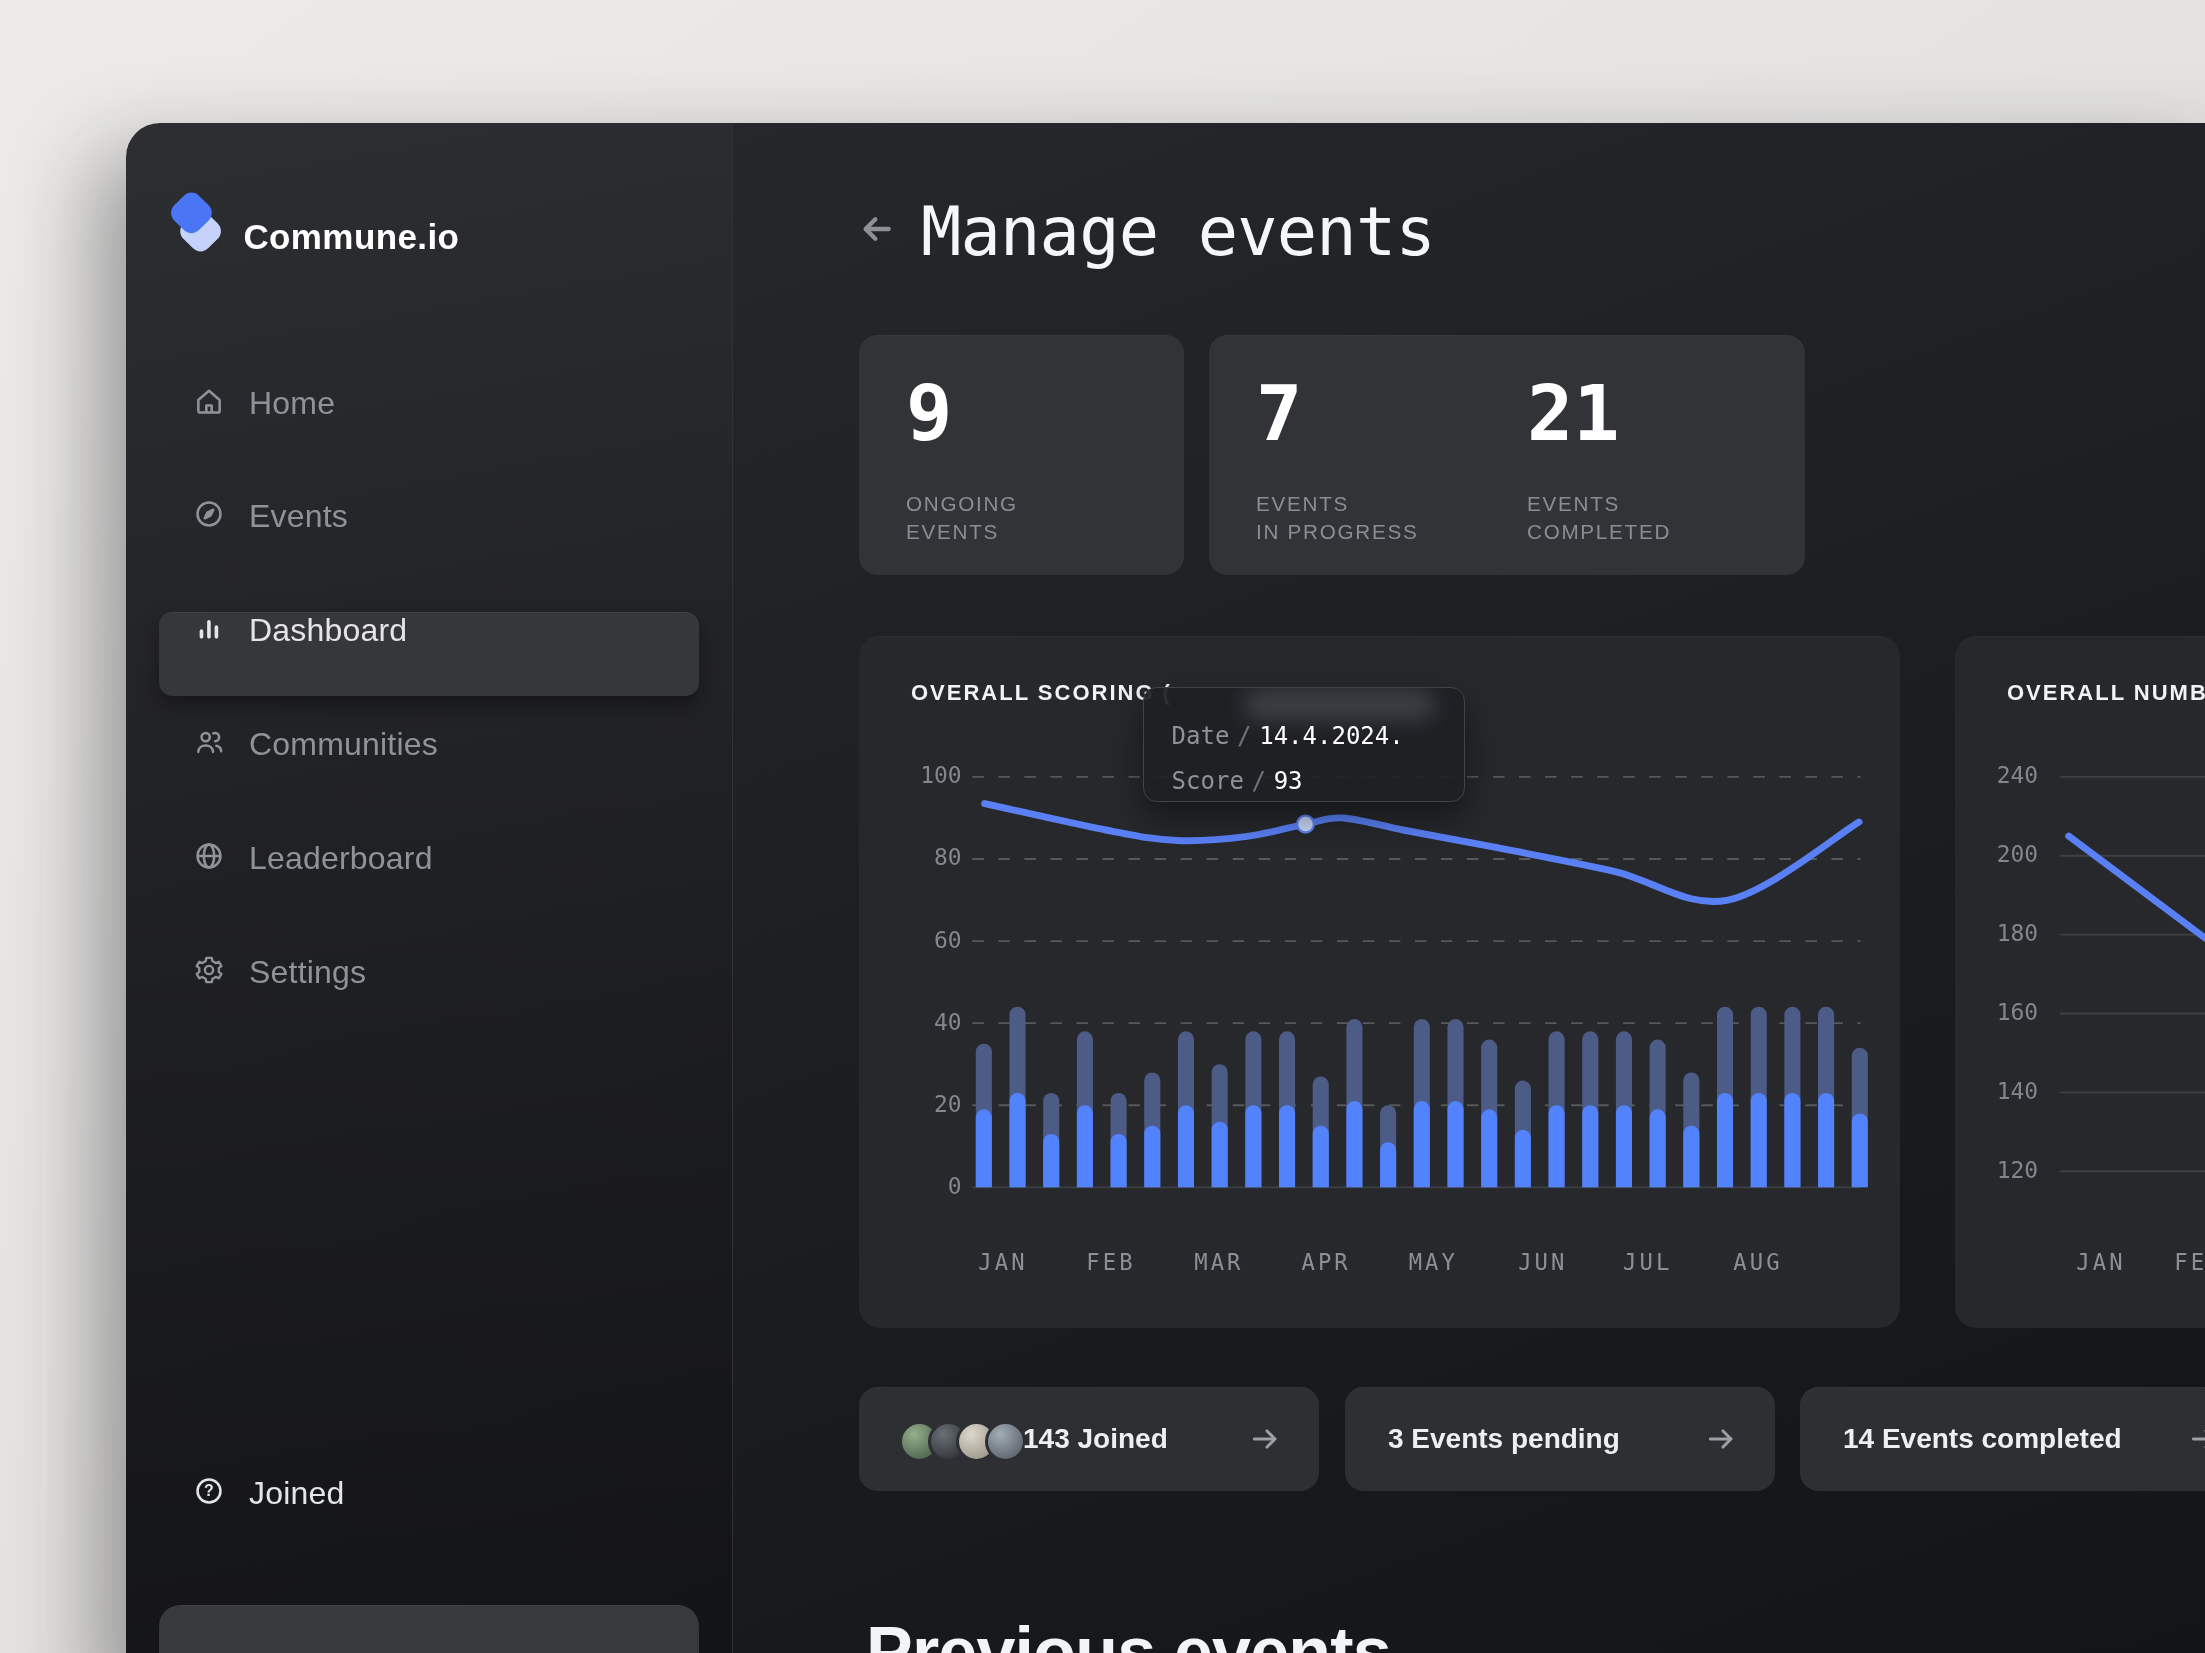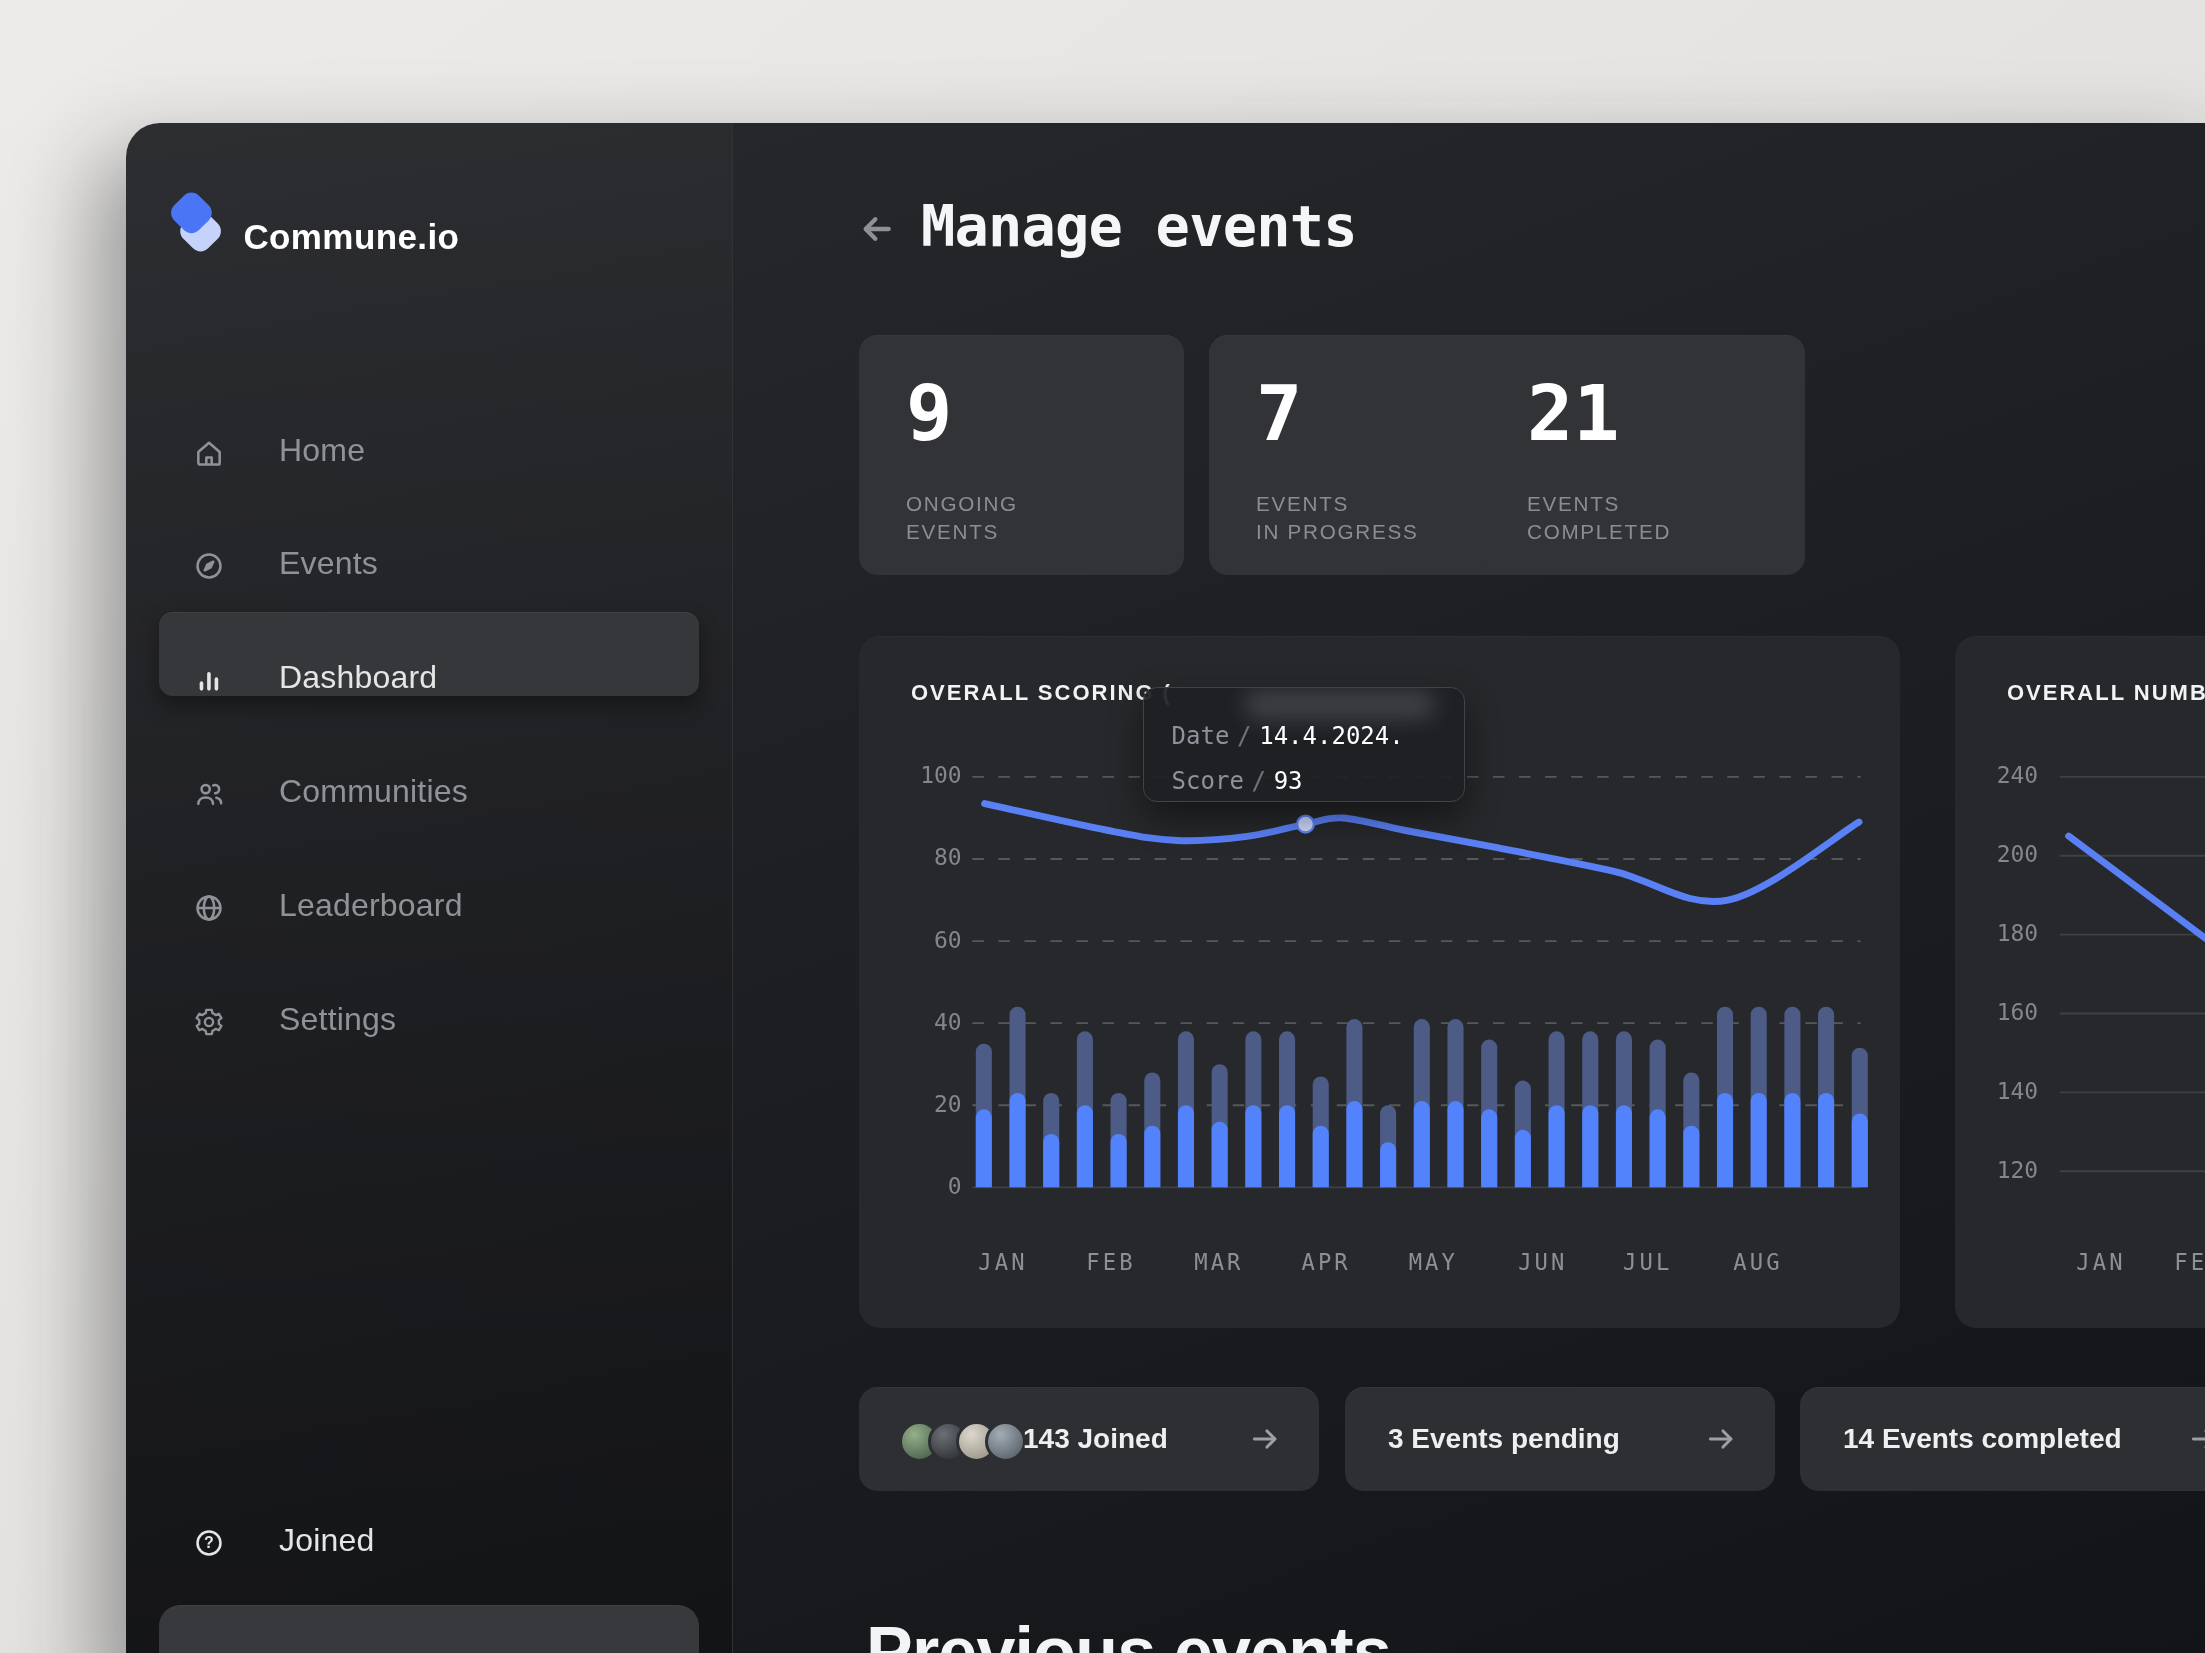--- a/index.html
+++ b/index.html
@@ -9,36 +9,36 @@
   .window{position:absolute;left:126px;top:123px;width:2110px;height:1562px;
           background:linear-gradient(160deg,#28292c 0%,#1d1e21 50%,#131417 100%);
           border-radius:34px 0 0 0;box-shadow:-31px 31px 84px rgba(25,25,30,.38);}
   
   .sidebar{position:absolute;left:0;top:0;width:606px;height:100%;
            border-right:1.5px solid #303236;
            background:linear-gradient(180deg,rgba(255,255,255,.025),rgba(0,0,0,.22));
            border-radius:34px 0 0 0;}
   .logo{position:absolute;left:44px;top:64px;display:flex;align-items:flex-end;gap:21.4px;}
   .logo-text{font-size:35px;font-weight:700;color:#ffffff;letter-spacing:0.4px;}
-  .nav-item{position:absolute;left:33px;width:540px;height:84px;display:flex;align-items:flex-end;
-            gap:54px;padding-left:34px;box-sizing:border-box;border-radius:13.8px;
+  .nav-item{position:absolute;left:33px;width:540px;height:84px;display:flex;align-items:flex-start;
+            gap:24px;padding-left:34px;box-sizing:border-box;border-radius:13.8px;
             color:#8f9399;cursor:pointer;}
   .nav-item .nav-label{font-size:32px;font-weight:500;letter-spacing:0.2px;}
   .nav-item svg{width:32px;height:32px;flex:0 0 32px;}
   .nav-item.active{background:#35373b;color:#e5e5e5;
             box-shadow:0 9.2px 20px rgba(0,0,0,.35), inset 0 0.8px 0 rgba(255,255,255,.07);}
   .nav-item.support{color:#e3e5e8;}
   .profile-card{position:absolute;left:33px;top:1482px;width:540px;height:145px;
             background:#37393d;border-radius:21.4px;cursor:pointer;
             box-shadow:inset 0 0.8px 0 rgba(255,255,255,.06);}
   
   .back-btn{position:absolute;left:726px;top:81px;width:49px;height:49px;cursor:pointer;
             display:flex;align-items:center;justify-content:center;color:#8d9196;}
   .page-title{position:absolute;left:795px;top:70px;margin:0;
-            font-family:"DejaVu Sans Mono",monospace;font-size:57px;font-weight:700;
+            font-family:"DejaVu Sans Mono",monospace;font-size:67px;font-weight:400;
             color:#f5f6f7;letter-spacing:-0.8px;}
   
   .stat-card{position:absolute;top:212px;width:325px;height:240px;background:#313337;
              border-radius:18.4px;box-shadow:inset 0 0.8px 0 rgba(255,255,255,.04);}
   .stat-value{position:absolute;left:47px;top:34px;font-family:"DejaVu Sans Mono",monospace;
              font-size:77px;font-weight:700;color:#ffffff;}
   .stat-label{position:absolute;left:47px;top:155px;font-size:20.7px;font-weight:500;
              color:#8a8e94;letter-spacing:1.7px;line-height:27.6px;white-space:nowrap;}
   
   .chart-card{position:absolute;top:513px;height:692px;background:#26282b;border-radius:21.4px;

